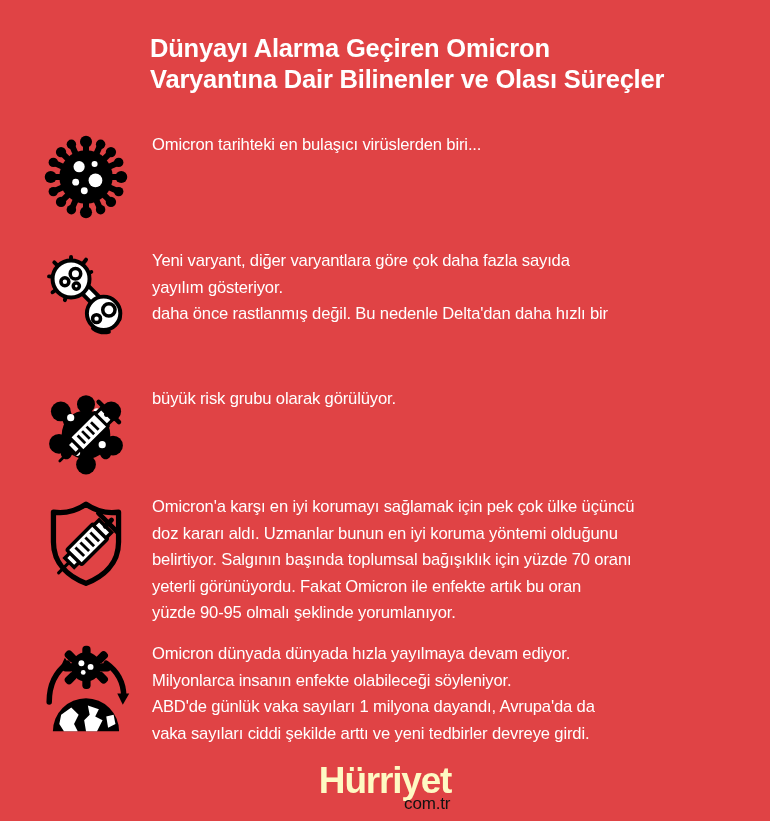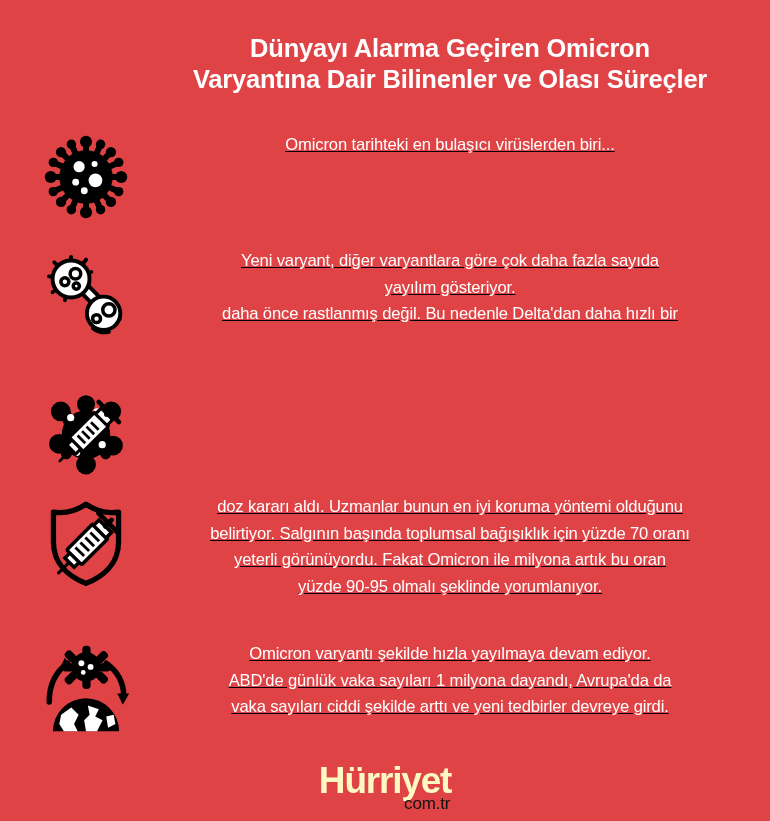--- a/index.html
+++ b/index.html
@@ -13,21 +13,20 @@
     font-family: "Liberation Sans", sans-serif;
     overflow: hidden;
     position: relative;
   }
   .infographic {
     width: 770px;
     height: 821px;
     background: #e04345;
     position: relative;
     box-sizing: border-box;
-    text-align: center;
   }
 
   
   .title-block {
     position: absolute;
     left: 150px;
     top: 33px;
     width: 600px;
   }
   .title-line {
@@ -51,21 +50,20 @@
     width: 112px;
     min-width: 112px;
     display: flex;
     justify-content: center;
     align-items: flex-start;
     padding-top: 2px;
   }
   .text-cell {
     flex: 1;
     padding-left: 10px;
-    text-decoration: underline;
   }
   .body-line {
     color: #ffffff;
     font-size: 16.6px;
     line-height: 26.5px;
     letter-spacing: -0.15px;
     white-space: nowrap;
   }
 
   #row-1 { top: 132px; }
@@ -255,20 +253,21 @@
             <line x1="56" y1="44" x2="56" y2="56"></line>
             <line x1="63" y1="44" x2="63" y2="56"></line>
           </g>
           <rect x="73" y="41" width="9" height="18" fill="#ffffff" stroke="#000000" stroke-width="3.5"></rect>
           <line x1="85" y1="34" x2="85" y2="66" stroke="#000000" stroke-width="5" stroke-linecap="round"></line>
           <line x1="81" y1="50" x2="89" y2="50" stroke="#000000" stroke-width="5" stroke-linecap="round"></line>
         </g>
       </svg>
     </div>
     <div class="text-cell">
+      <div class="body-line">büyük risk grubu olarak görülüyor.</div>
     </div>
   </div>
 
   <div class="row" id="row-4">
     <div class="icon-cell">
       <svg width="88" height="92" viewBox="0 0 100 104" aria-hidden="true">
 
         <path d="M 13 18 C 27 20 40 16 50 9 C 60 16 73 20 87 18 L 87 52 C 87 78 68 92 50 99 C 32 92 13 78 13 52 Z" fill="none" stroke="#000000" stroke-width="6" stroke-linejoin="round"></path>
 
         <g transform="rotate(-45 50 56)">
@@ -281,23 +280,24 @@
             <line x1="56" y1="49" x2="56" y2="63"></line>
             <line x1="64" y1="49" x2="64" y2="63"></line>
           </g>
           <rect x="72" y="46" width="9" height="20" fill="#ffffff" stroke="#000000" stroke-width="4"></rect>
           <line x1="86" y1="40" x2="86" y2="72" stroke="#000000" stroke-width="5.5" stroke-linecap="round"></line>
           <line x1="81" y1="56" x2="91" y2="56" stroke="#000000" stroke-width="5.5" stroke-linecap="round"></line>
         </g>
       </svg>
     </div>
     <div class="text-cell">
+      <div class="body-line">Omicron'a karşı en iyi korumayı sağlamak için pek çok ülke üçüncü</div>
       <div class="body-line">doz kararı aldı. Uzmanlar bunun en iyi koruma yöntemi olduğunu</div>
       <div class="body-line">belirtiyor. Salgının başında toplumsal bağışıklık için yüzde 70 oranı</div>
-      <div class="body-line">yeterli görünüyordu. Fakat Omicron ile milyona artık bu oran</div>
+      <div class="body-line">yeterli görünüyordu. Fakat Omicron ile enfekte artık bu oran</div>
       <div class="body-line">yüzde 90-95 olmalı şeklinde yorumlanıyor.</div>
     </div>
   </div>
 
   <div class="row" id="row-5">
     <div class="icon-cell">
       <svg width="92" height="92" viewBox="0 0 100 100" aria-hidden="true">
 
         <path d="M 30 22 C 16 32 10 48 10 64" fill="none" stroke="#000000" stroke-width="6" stroke-linecap="round"></path>
         <path d="M 27 16 L 33 25 L 22 27 Z" fill="#000000"></path>
@@ -324,21 +324,22 @@
 
         <path d="M 14 96 A 36 36 0 0 1 86 96 Z" fill="#000000"></path>
         <g fill="#ffffff">
           <path d="M 23 78 L 34 70 L 42 78 L 37 88 L 41 96 L 26 96 L 21 88 Z"></path>
           <path d="M 52 68 L 64 72 L 60 80 L 68 84 L 62 96 L 50 96 L 48 84 L 54 78 Z"></path>
           <path d="M 72 80 L 80 78 L 82 88 L 74 92 Z"></path>
         </g>
       </svg>
     </div>
     <div class="text-cell">
-      <div class="body-line">Omicron varyantı şekilde hızla yayılmaya devam ediyor.</div>
+      <div class="body-line">Omicron dünyada dünyada hızla yayılmaya devam ediyor.</div>
+      <div class="body-line">Milyonlarca insanın enfekte olabileceği söyleniyor.</div>
       <div class="body-line">ABD'de günlük vaka sayıları 1 milyona dayandı, Avrupa'da da</div>
       <div class="body-line">vaka sayıları ciddi şekilde arttı ve yeni tedbirler devreye girdi.</div>
     </div>
   </div>
 
   <div class="footer">
     <div class="logo-wrap">
       <div class="logo-main">Hürriyet</div>
       <div class="logo-sub">com.tr</div>
     </div>

